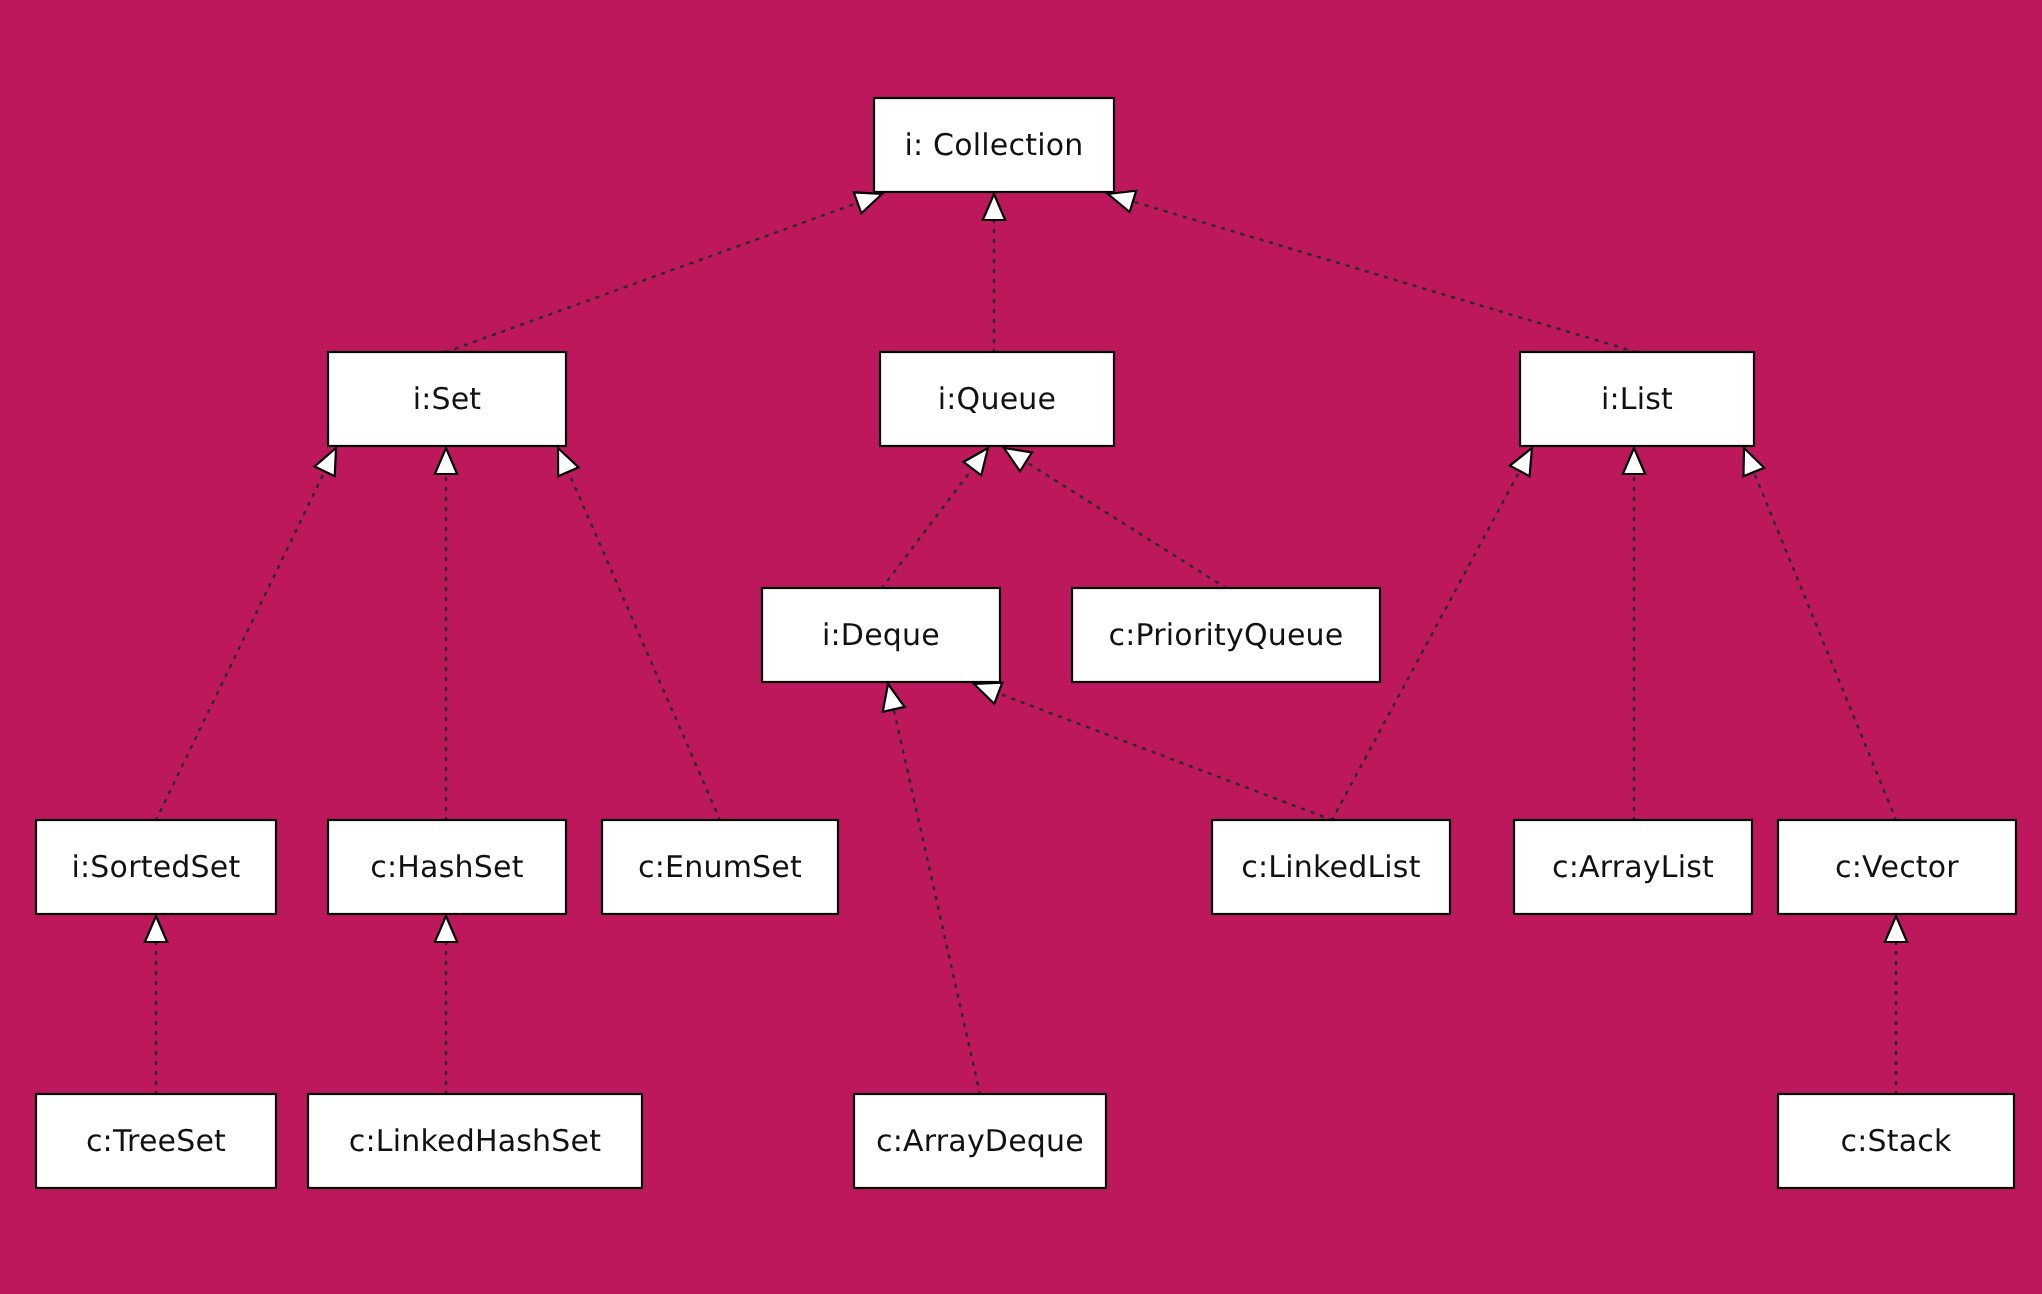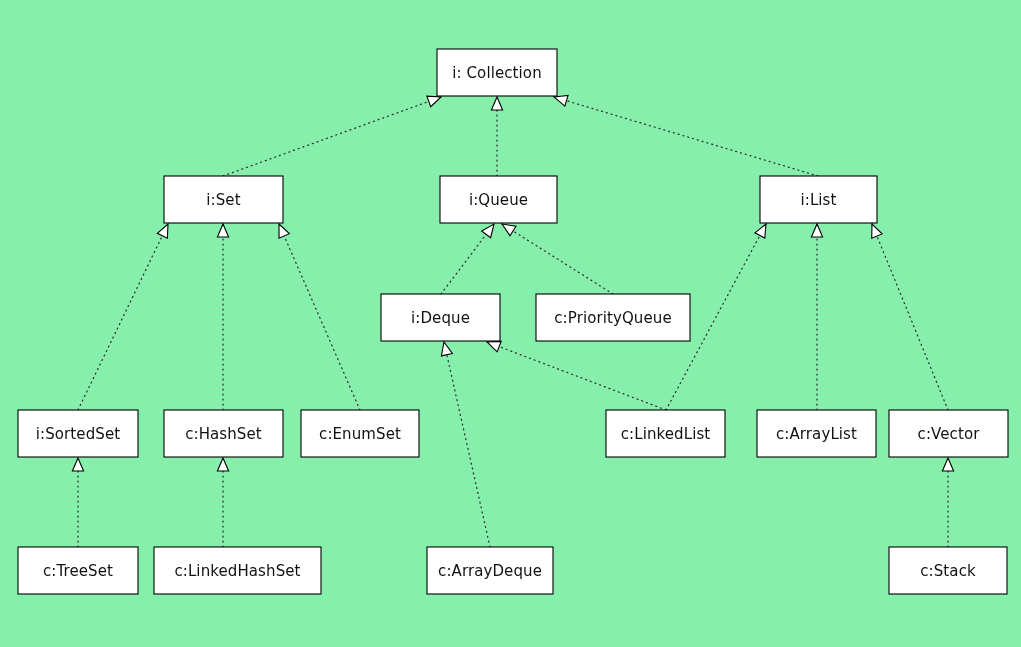--- a/index.html
+++ b/index.html
@@ -11,21 +11,21 @@
   body {
     width: 1021px;
     height: 647px;
     overflow: hidden;
     font-family: "DejaVu Sans", sans-serif;
   }
   #diagram-root {
     position: relative;
     width: 1021px;
     height: 647px;
-    background: #86efac;
+    background: #be185d;
   }
   svg#uml-canvas {
     display: block;
     width: 1021px;
     height: 647px;
   }
   .node-box {
     fill: #ffffff;
     stroke: #000000;
     stroke-width: 1.1;

